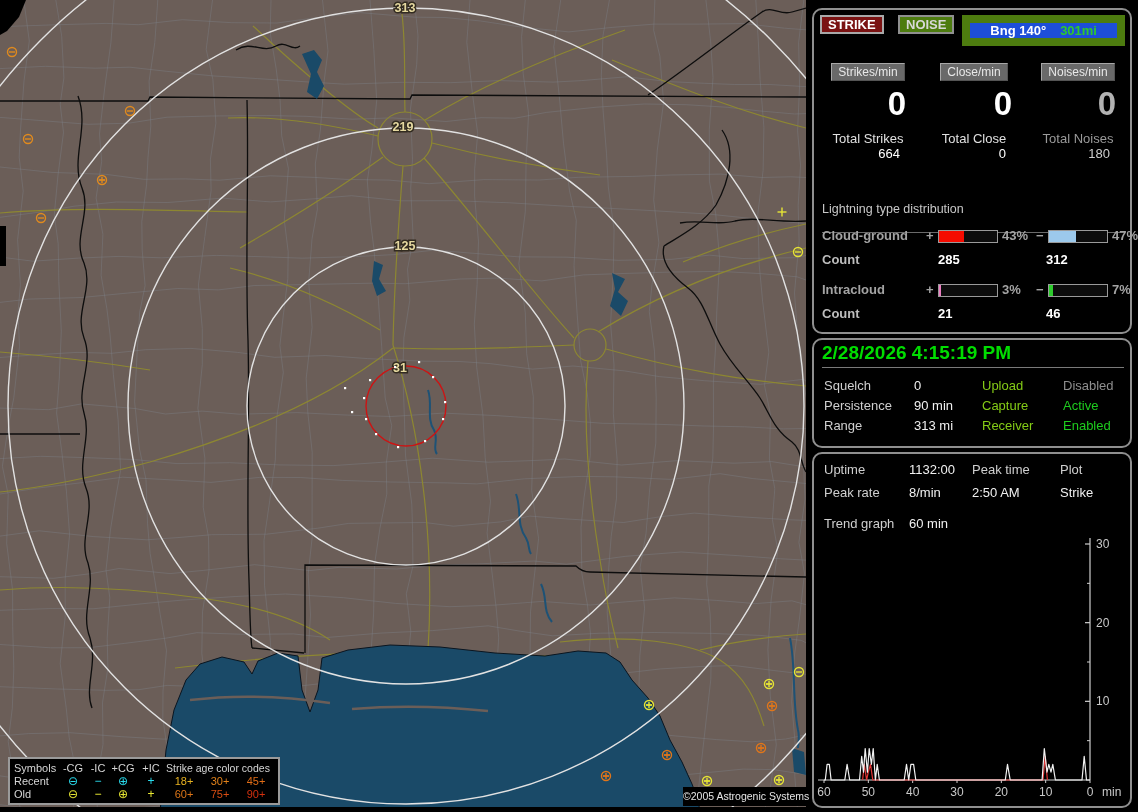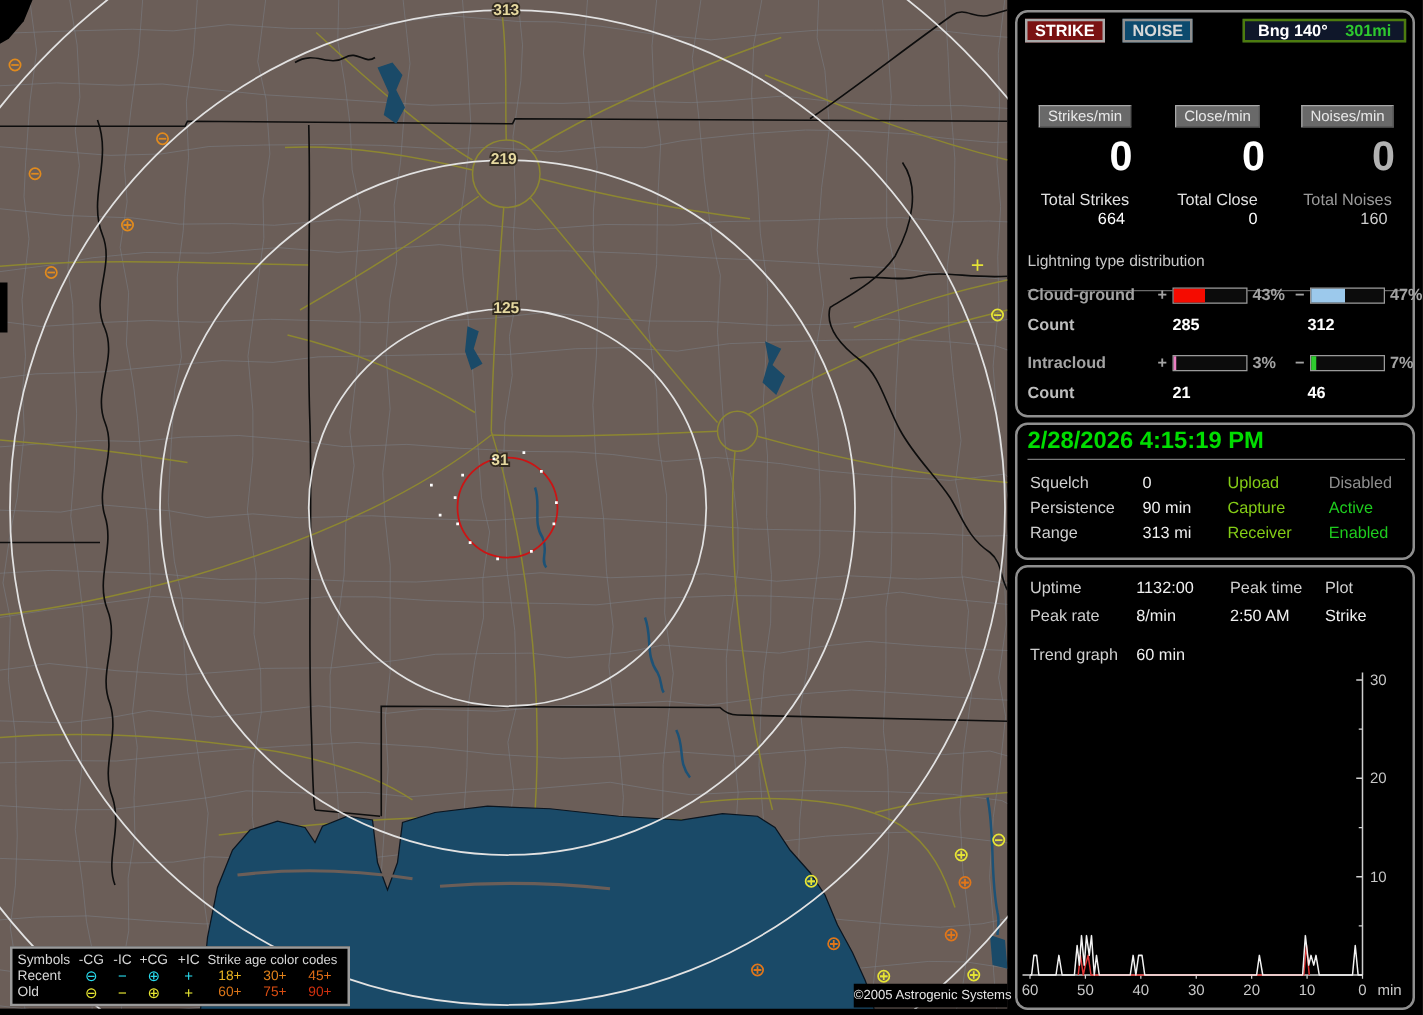--- a/index.html
+++ b/index.html
@@ -20,27 +20,27 @@
   #legend .sym{font-size:12px;line-height:10px;}
   
   .panel{position:absolute;background:#000;border:2px solid #8f8f8f;border-radius:10px;}
   #panel-top{left:812px;top:8px;width:316px;height:322px;}
   #panel-status{left:812px;top:338px;width:316px;height:106px;}
   #panel-session{left:812px;top:452px;width:316px;height:352px;}
   .btn{display:inline-block;background:#696969;color:#e8e8e8;border:1px outset #a8a8a8;
     font-size:12px;padding:1px 6px;white-space:nowrap;}
   #strike-btn{position:absolute;left:6px;top:5px;background:#7a1212;color:#fff;font-weight:bold;
     font-size:13px;border:2px solid #a8a8a8;padding:0 6px;}
-  #noise-btn{position:absolute;left:84px;top:5px;background:#0c4a6e;color:#d8d8d8;font-weight:bold;
+  #noise-btn{position:absolute;left:84px;top:5px;background:#4d7c0f;color:#d8d8d8;font-weight:bold;
     font-size:13px;border:2px solid #8f8f8f;padding:0 6px;}
-  #bng-box{position:absolute;right:5px;top:5px;background:#0f172a;border:2px solid #4d7c0f;
-    padding:0 10px;font-size:13px;font-weight:bold;white-space:nowrap;}
+  #bng-box{position:absolute;right:5px;top:5px;background:#1d4ed8;border:8px solid #4d7c0f;
+    padding:0 20px;font-size:13px;font-weight:bold;white-space:nowrap;}
   #bng-box .w{color:#fff;} #bng-box .g{color:#2ec82e;margin-left:14px;}
   .counter-col{position:absolute;top:52px;width:104px;text-align:center;}
-  .counter-col .cbtn{font-size:12px;margin-top:22px;}
+  .counter-col .cbtn{font-size:12px;}
   .counter-col .rate{font-size:33px;font-weight:bold;color:#fff;text-align:right;padding-right:14px;margin-top:4px;}
   .counter-col .tlabel{font-size:13px;color:#e0e0e0;margin-top:8px;}
   .counter-col .tvalue{font-size:13px;color:#fff;text-align:right;padding-right:20px;margin-top:0;}
   .counter-col.muted .rate{color:#b2b2b2;}
   .counter-col.muted .tlabel{color:#9a9a9a;text-align:center;}
   .counter-col.muted .tvalue{color:#cfcfcf;}
   #dist-title{position:absolute;left:8px;right:6px;top:192px;font-size:12.5px;color:#c8c8c8;
     border-bottom:1px solid #6a6a6a;padding-bottom:16px;}
   .dist-row{position:absolute;left:0;width:100%;height:16px;font-size:13px;color:#a3a3a3;padding-left:45px;}
   .dist-row .dlabel{position:absolute;left:8px;font-weight:bold;}
@@ -58,21 +58,21 @@
   .srow{position:absolute;left:0;width:100%;font-size:13px;}
   .srow .l{position:absolute;left:10px;color:#cfcfcf;}
   .srow .v{position:absolute;left:100px;color:#f0f0f0;}
   .srow .rl{position:absolute;left:168px;color:#84cc16;}
   .srow .rv{position:absolute;left:249px;color:#f0f0f0;}
   .srow .rv.muted{color:#8f8f8f;} .srow .rv.green{color:#1ecc1e;}
   
   .qrow{position:absolute;left:0;width:100%;font-size:13px;}
   .qrow .c1{position:absolute;left:10px;color:#cfcfcf;}
   .qrow .c2{position:absolute;left:95px;color:#f0f0f0;}
-  .qrow .c3{position:absolute;left:170px;}
+  .qrow .c3{position:absolute;left:158px;}
   .qrow .c4{position:absolute;left:246px;}
   .lab{color:#cfcfcf;} .val{color:#f0f0f0;}
   #trend-svg{position:absolute;left:0;top:0;}
 </style>
 </head>
 <body>
 
 <div id="app">
 
   <div id="map">
@@ -333,21 +333,21 @@
     <div class="counter-col" style="left:108px;">
       <span class="btn cbtn">Close/min</span>
       <div class="rate">0</div>
       <div class="tlabel">Total Close</div>
       <div class="tvalue">0</div>
     </div>
     <div class="counter-col muted" style="left:212px;">
       <span class="btn cbtn">Noises/min</span>
       <div class="rate">0</div>
       <div class="tlabel">Total Noises</div>
-      <div class="tvalue">160</div>
+      <div class="tvalue">180</div>
     </div>
 
     <div id="dist-title">Lightning type distribution</div>
 
     <div class="dist-row" style="top:218px;">
       <span class="dlabel">Cloud-ground</span>
       <span class="sign" style="left:112px;">+</span>
       <span class="bar" style="left:124px;">
           <div style="width: 43%; background: rgb(245, 11, 0);"></div>
         </span>

